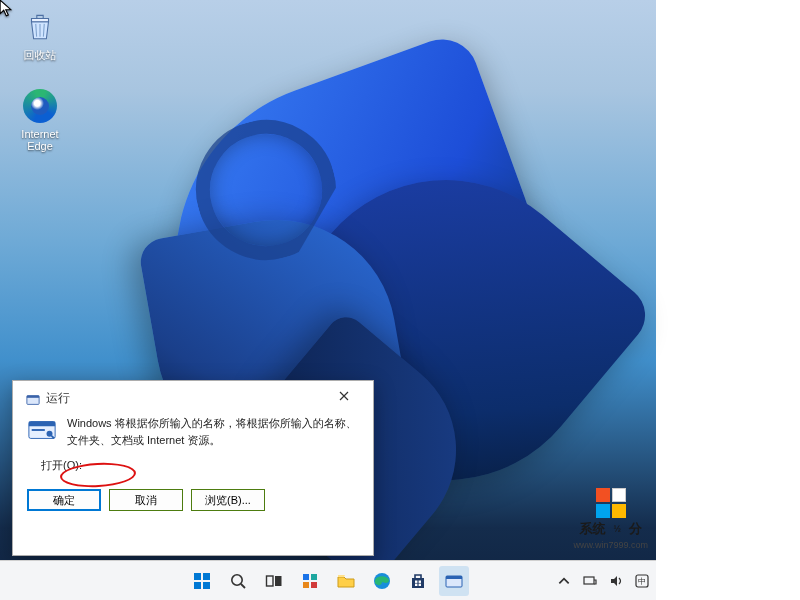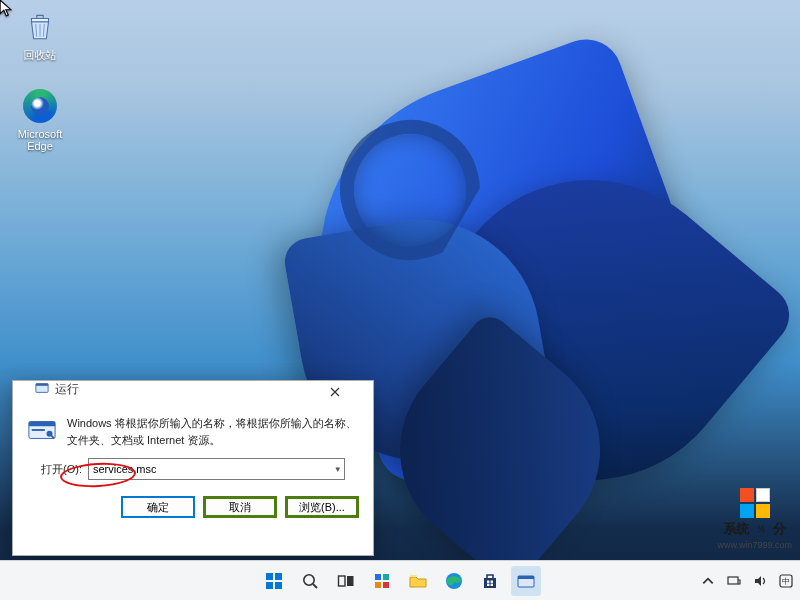--- a/index.html
+++ b/index.html
@@ -1,20 +1,20 @@
 <!DOCTYPE html>
 <html><head>
 <meta charset="utf-8">
 <style>
   * { margin: 0; padding: 0; box-sizing: border-box; }
   html, body { width: 800px; height: 600px; overflow: hidden; font-family: "Segoe UI", "Microsoft YaHei", sans-serif; }
   
   .desktop {
     position: relative;
-    width: 800px;
+    width: 656px;
     height: 600px;
     background: linear-gradient(180deg, #b8cfe8 0%, #a8c5e0 15%, #6faad6 40%, #4190cc 60%, #142c4c 88%, #0f2340 100%);
   }
   
   
   .bloom-overlay { position:absolute; inset:0; pointer-events:none; }
   .petal { position:absolute; border-radius:50% 10% 50% 10%; background:linear-gradient(135deg,#3b82f6 0%, #1d4ed8 60%, #0b2a5a 100%); box-shadow:0 10px 30px rgba(0,0,0,.3); }
   .petal.a { width:360px; height:360px; right:120px; top:80px; transform:rotate(-20deg); }
   .petal.b { width:300px; height:300px; right:60px; top:180px; transform:rotate(40deg); background:linear-gradient(135deg,#1e40af 0%, #0c2d6b 70%, #06172f 100%); }
   .petal.c { width:240px; height:240px; right:260px; top:220px; transform:rotate(80deg); background:linear-gradient(135deg,#2b6cd9 0%, #1a3f8a 70%, #0a1d45 100%); }
@@ -30,38 +30,38 @@
   .edge .ico .ball::after{content:"";position:absolute;inset:8px;border-radius:50%;background:radial-gradient(circle at 35% 35%, #fff 0 18%, #1e5bbf 40%);} 
   
   
   .cursor { position:absolute; left:-1px; top:-1px; width:18px; height:18px; }
   .cursor svg { filter:drop-shadow(0 1px 1px rgba(0,0,0,.5)); }
   
   
   .run-dialog {
     position:absolute; left:12px; top:380px; width:362px; height:176px; background:#fff; border:1px solid #adadad; box-shadow:0 6px 20px rgba(0,0,0,.3);
   }
-  .run-title { display:flex; align-items:flex-start; height:26px; padding:0 22px; font-size:12px; color:#333; }
+  .run-title { display:flex; align-items:flex-end; height:26px; padding:0 13px; font-size:12px; color:#333; }
   .run-title .t-icon { width:14px; height:14px; margin-right:6px; display:flex; align-items:center; justify-content:center; }
   .run-title .t-icon svg{width:14px;height:14px;}
   .run-title .spacer { flex:1; }
   .close-btn { width:32px; height:22px; display:flex; align-items:center; justify-content:center; font-size:12px; color:#333; }
   
   .run-body { display:flex; gap:10px; padding:8px 14px 0; }
   .run-body .big-icon { width:30px; height:30px; flex:none; display:flex;align-items:center;justify-content:center;}
   .run-body .big-icon svg{width:30px;height:30px;}
   .run-body .desc { font-size:11px; line-height:1.5; color:#222; }
   
   .open-row { display:flex; align-items:center; gap:6px; padding:10px 28px 0; }
   .open-row label { font-size:11px; color:#222; }
   .open-row .combo { flex:1; height:22px; border:1px solid #7a7a7a; display:flex; align-items:center; padding:0 4px; font-size:11px; position:relative; background:#fff;}
   .open-row .combo .chev { margin-left:auto; font-size:9px; color:#555; }
   
-  .btn-row { display:flex; gap:8px; justify-content:flex-end; padding:16px 14px 0; }
-  .btn-row button { height:22px; min-width:74px; font-size:11px; background:#fdfdfd; border:3px solid #4d7c0f; padding:0 8px; cursor:pointer;}
+  .btn-row { display:flex; gap:8px; justify-content:flex-start; padding:16px 14px 0; }
+  .btn-row button { height:22px; min-width:74px; font-size:11px; background:#fdfdfd; border:1px solid #4d7c0f; padding:0 8px; cursor:pointer;}
   .btn-row button:first-child{border:1px solid #0078d4; box-shadow:inset 0 0 0 1px #0078d4;}
   
   
   .red-oval { position:absolute; left:60px; top:463px; width:76px; height:24px; border:2px solid #d11; border-radius:50%/50%; pointer-events:none; transform:rotate(-3deg);}
   
   
   .taskbar { position:absolute; left:0; right:0; bottom:0; height:40px; background:#f4f5f7; border-top:1px solid #d0d0d0; display:flex; align-items:center; }
   .task-center { position:absolute; left:50%; transform:translateX(-50%); display:flex; gap:6px; align-items:center; }
   .tb-btn { width:30px; height:30px; display:flex; align-items:center; justify-content:center; border-radius:3px;}
   .tb-btn svg { width:20px; height:20px; }
@@ -106,21 +106,21 @@
           <path d="M12 14 L12.8 26 M16 14 L16 26 M20 14 L19.2 26" stroke="#7fa2cc"></path>
         </svg>
     </div>
     <div>回收站</div>
   </div>
 
   <div class="desktop-icon edge" style="left:6px; top:88px;">
     <div class="ico">
         <div class="ball"></div>
       </div>
-    <div style="white-space:pre-line">Microsoft
+    <div style="white-space:pre-line">Internet
 Edge</div>
   </div>
 
   <div class="run-dialog">
     <div class="run-title">
       <span class="t-icon">
         <svg viewBox="0 0 16 16">
             <rect x="1" y="3" width="14" height="10" rx="1" fill="#dbe7fb" stroke="#3a62a8"></rect>
             <rect x="1" y="3" width="14" height="2.5" fill="#3a62a8"></rect>
           </svg>
@@ -140,24 +140,20 @@
             <rect x="2" y="7" width="28" height="5" fill="#2b63b3"></rect>
             <rect x="5" y="15" width="14" height="2" fill="#2b63b3"></rect>
             <circle cx="24" cy="20" r="3.2" fill="#2b63b3"></circle>
             <path d="M26.2 22.2 L29 25" stroke="#2b63b3" stroke-width="2"></path>
           </svg>
       </div>
       <div class="desc">Windows 将根据你所输入的名称，将根据你所输入的名称、文件夹、文档或 Internet 资源。</div>
     </div>
     <div class="open-row">
       <label>打开(O):</label>
-      <div class="combo">
-        <span>services.msc</span>
-        <span class="chev">▾</span>
-      </div>
     </div>
     <div class="btn-row">
       <button>确定</button>
       <button>取消</button>
       <button>浏览(B)...</button>
     </div>
   </div>
   <div class="red-oval"></div>
 
   <div class="watermark">

